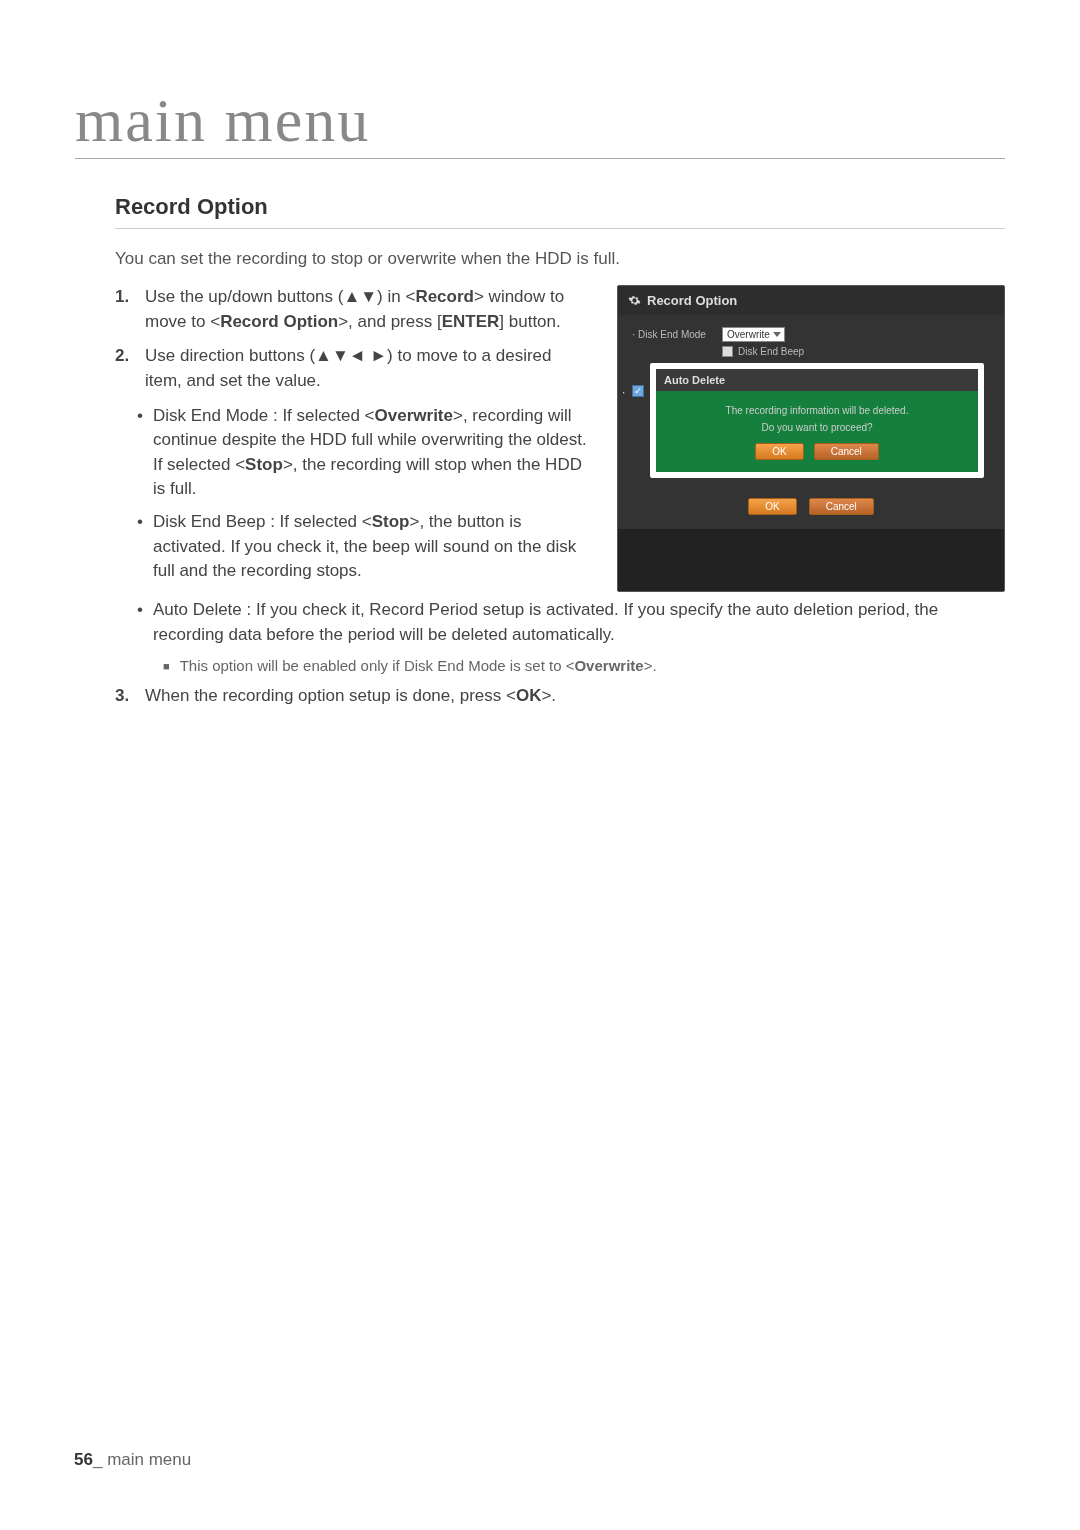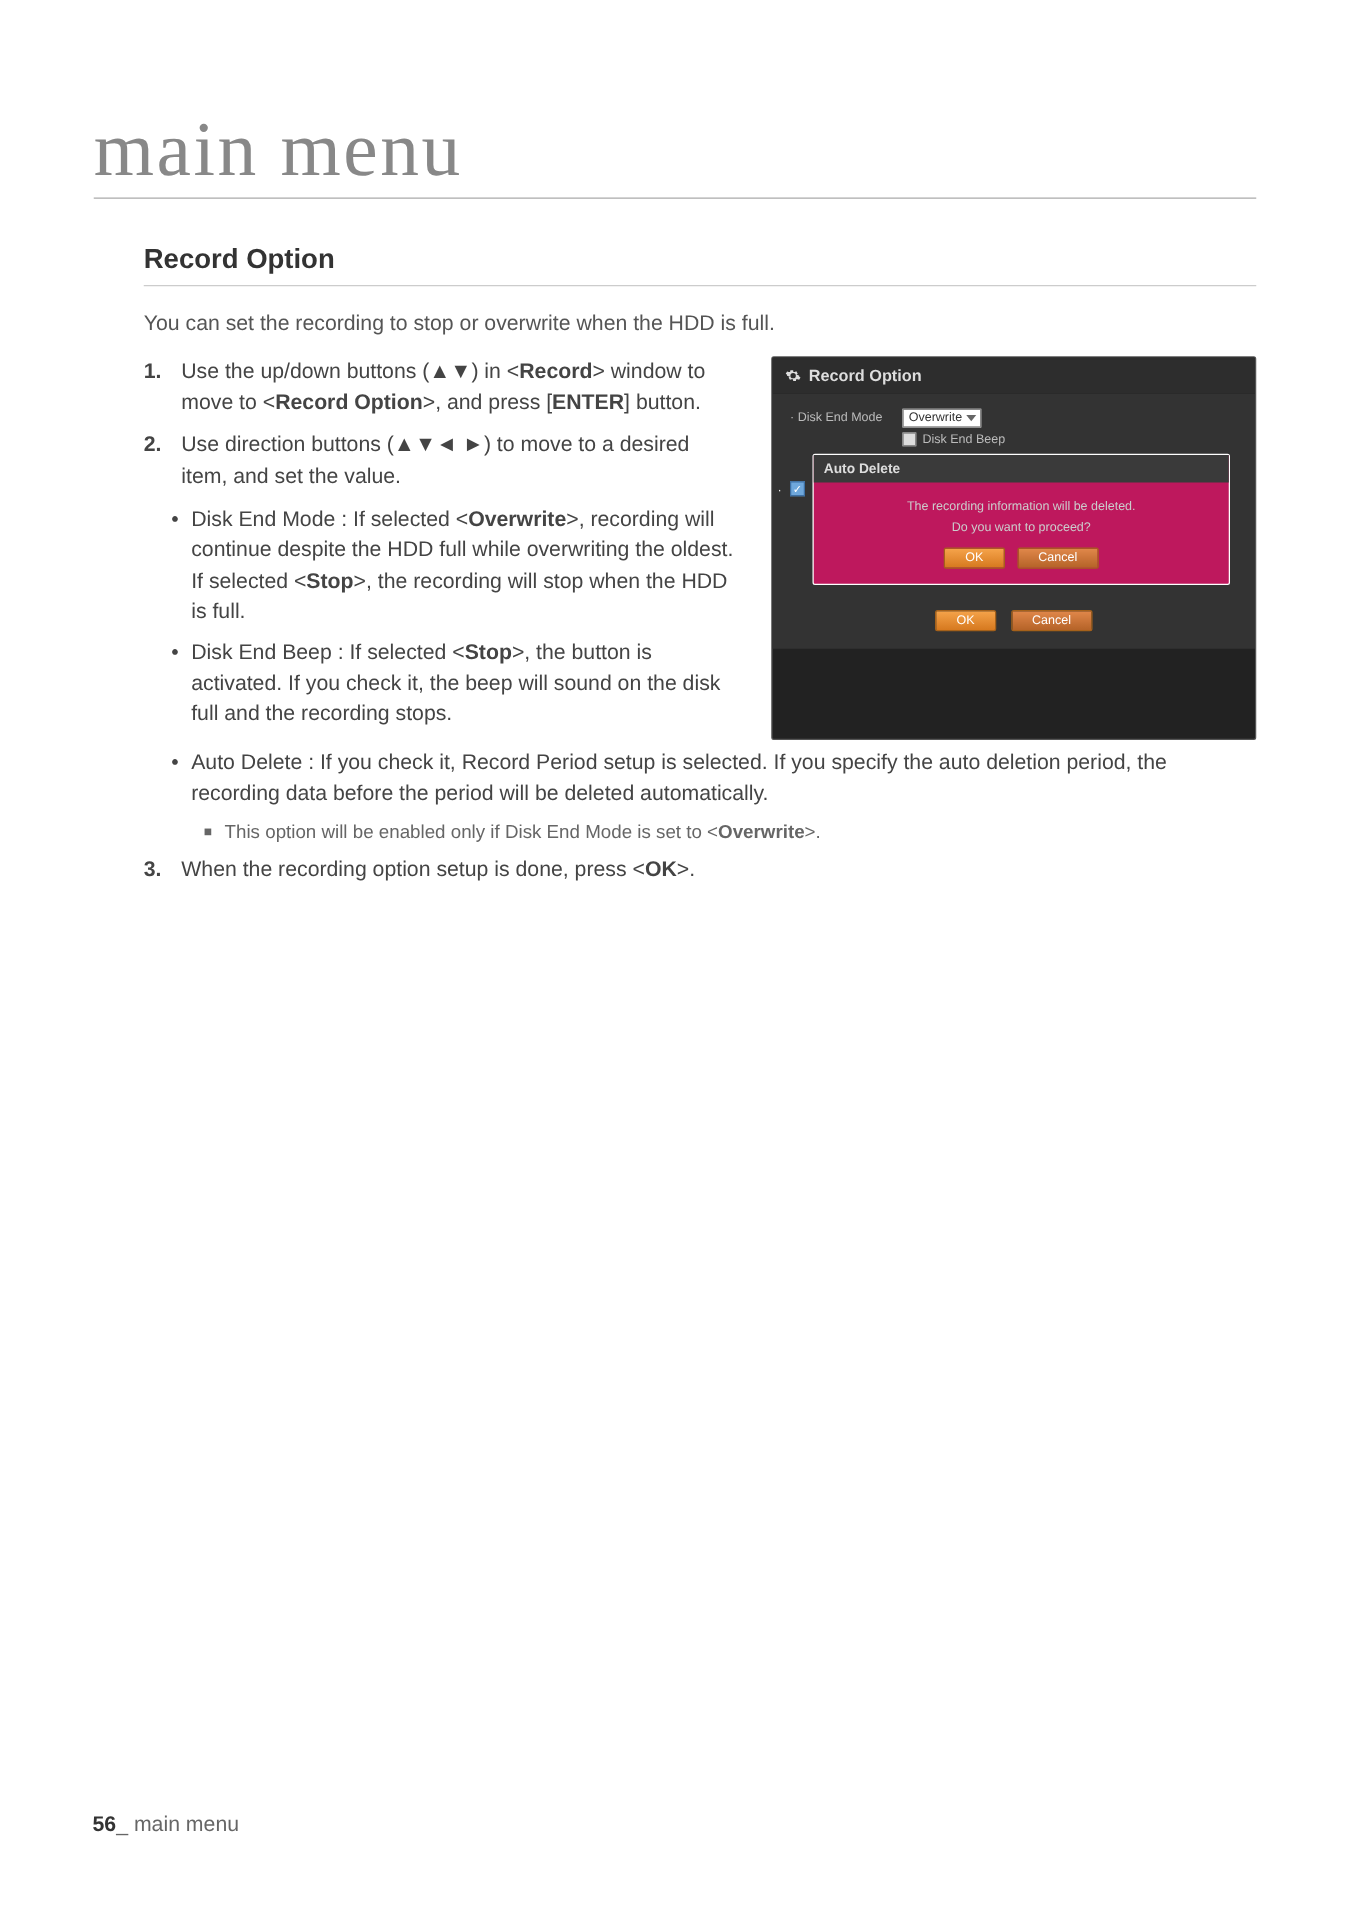--- a/index.html
+++ b/index.html
@@ -130,22 +130,22 @@
       border-right: 4px solid transparent;
       border-top: 5px solid #666;
     }
     .checkbox {
       width: 11px; height: 11px;
       background: #ddd; border: 1px solid #888;
       display: inline-block; margin-right: 5px;
       vertical-align: middle;
     }
     .modal {
-      background: #be185d;
-      border: 1px solid #ffffff;
+      background: #15803d;
+      border: 6px solid #ffffff;
       border-radius: 2px;
       margin: 6px 6px 18px 18px;
     }
     .modal-title {
       background: #3a3a3a;
       font-size: 11px;
       font-weight: bold;
       padding: 5px 8px;
     }
     .modal-body {
@@ -273,21 +273,21 @@
         <div class="footer-btns">
           <span class="ui-btn">OK</span>
           <span class="ui-btn secondary">Cancel</span>
         </div>
       </div>
     </div>
   </div>
 
   <div class="bullet-item" style="margin-top:6px;">
     <span class="bullet-mark">•</span>
-    <span>Auto Delete : If you check it, Record Period setup is selected. If you specify the auto deletion period, the recording data before the period will be deleted automatically.</span>
+    <span>Auto Delete : If you check it, Record Period setup is activated. If you specify the auto deletion period, the recording data before the period will be deleted automatically.</span>
   </div>
 
   <div class="note-item">
     <span class="note-mark">■</span>
     <span>
       <span>This option will be enabled only if Disk End Mode is set to &lt;</span><strong>Overwrite</strong><span>&gt;.</span>
     </span>
   </div>
 
   <div class="num-item">

